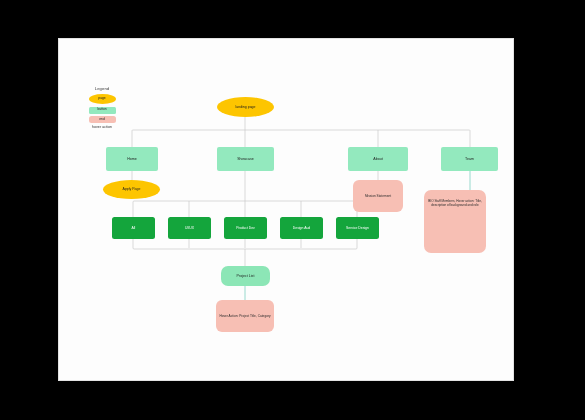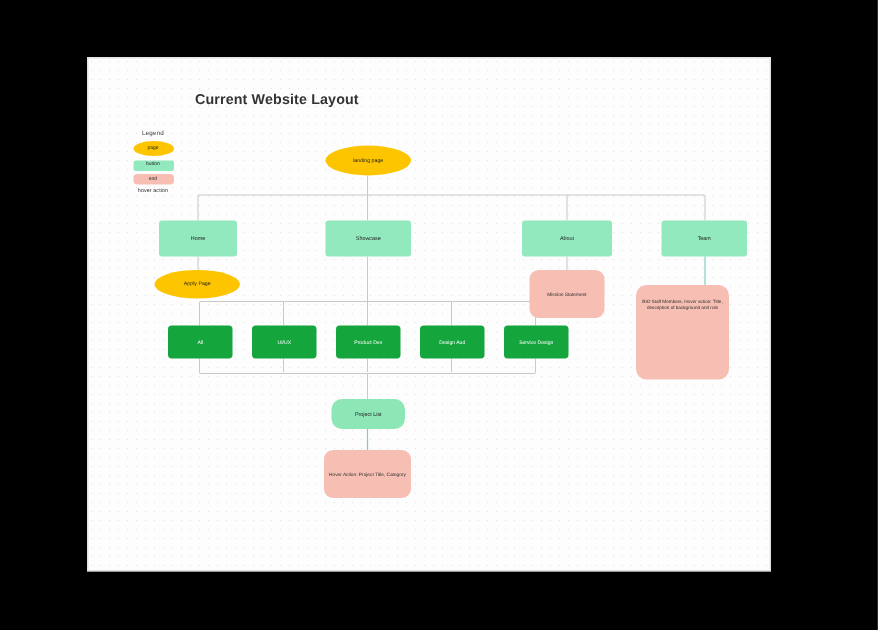--- a/index.html
+++ b/index.html
@@ -179,21 +179,20 @@
     word-wrap: break-word;
   }
 </style>
 </head>
 <body>
 
 <div id="root">
 
   <div id="canvas">
 
-    <div id="diagram-title">Current Website Layout</div>
 
     <div id="legend">
       <div class="legend-title">Legend</div>
 
       <div class="legend-swatch legend-ellipse">
         <span>page</span>
       </div>
 
       <div class="legend-swatch legend-rect">
         <span>button</span>

